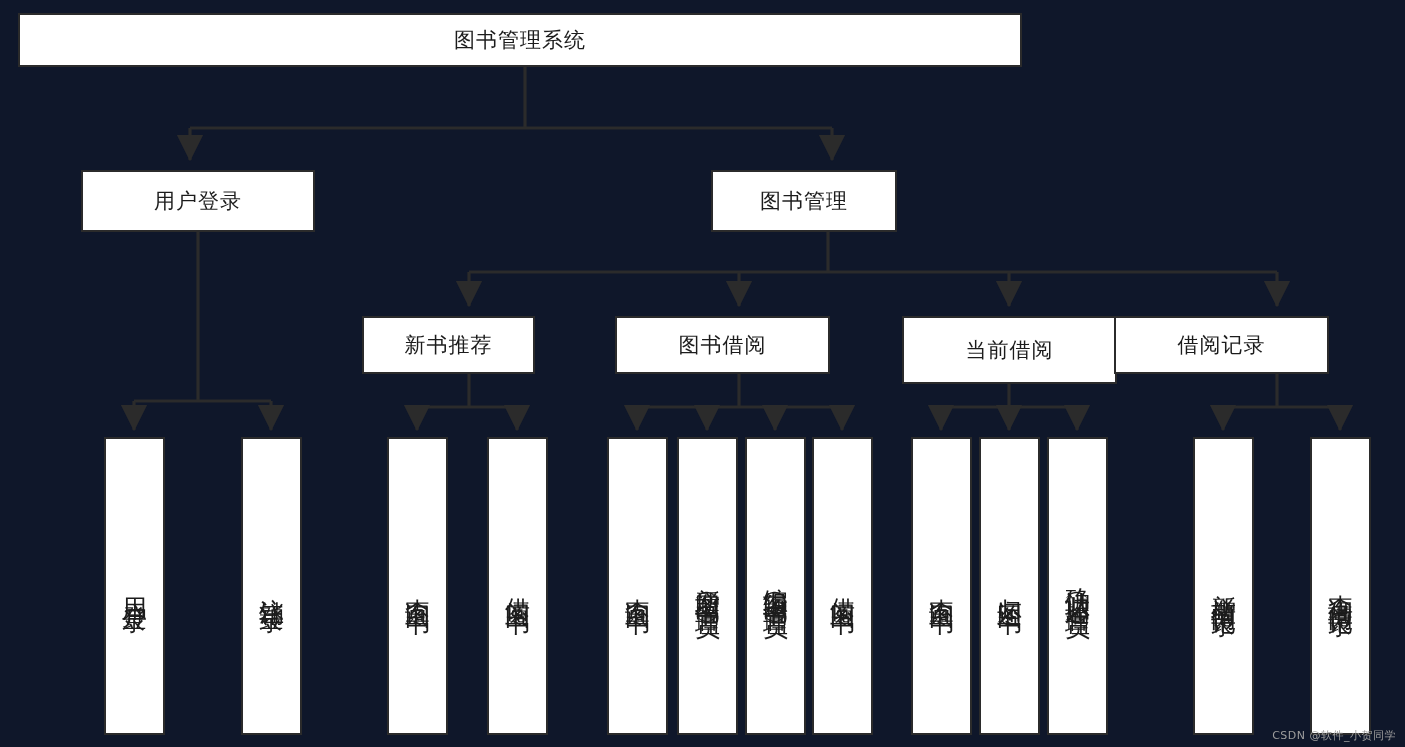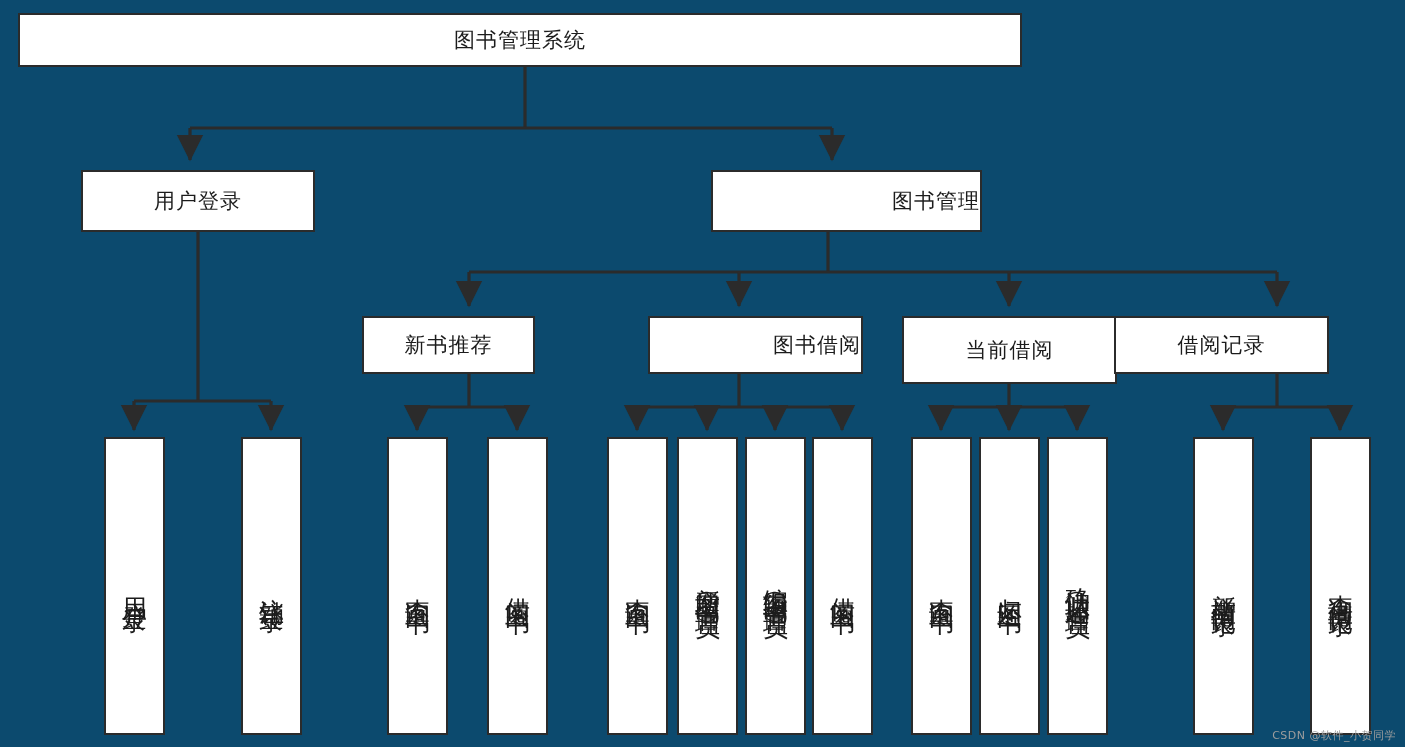--- a/index.html
+++ b/index.html
@@ -1,21 +1,21 @@
 <!DOCTYPE html>
 <html><head>
 <meta charset="utf-8">
 <style>
   html,body{margin:0;padding:0;background:#ffffff;}
   body{
     width:1405px;height:747px;
     font-family:"DejaVu Sans","Liberation Sans",sans-serif;
     overflow:hidden;
   }
-  #stage{position:relative;width:1405px;height:747px;background:#0c4a6e;}
+  #stage{position:relative;width:1405px;height:747px;background:#0f172a;}
   svg#wires{position:absolute;left:0;top:0;width:1405px;height:747px;}
   .node{
     position:absolute;
     box-sizing:border-box;
     background:#ffffff;
     border:2px solid #2b2b2b;
     display:flex;
     align-items:center;
     justify-content:center;
     color:#1c1c1c;
@@ -108,28 +108,28 @@
     </g>
   </svg>
 
   <div class="node h root" style="left:18px;top:13px;width:1004px;height:54px;">
     <span class="lbl">图书管理系统</span>
   </div>
 
   <div class="node h" style="left:81px;top:170px;width:234px;height:62px;">
     <span class="lbl">用户登录</span>
   </div>
-  <div class="node h" style="left:711px;top:170px;width:271px;height:62px;justify-content:flex-end;">
+  <div class="node h" style="left:711px;top:170px;width:186px;height:62px;">
     <span class="lbl">图书管理</span>
   </div>
 
   <div class="node h" style="left:362px;top:316px;width:173px;height:58px;">
     <span class="lbl">新书推荐</span>
   </div>
-  <div class="node h" style="left:648px;top:316px;width:215px;height:58px;justify-content:flex-end;">
+  <div class="node h" style="left:615px;top:316px;width:215px;height:58px;">
     <span class="lbl">图书借阅</span>
   </div>
   <div class="node h" style="left:902px;top:316px;width:215px;height:68px;">
     <span class="lbl">当前借阅</span>
   </div>
   <div class="node h" style="left:1114px;top:316px;width:215px;height:58px;">
     <span class="lbl">借阅记录</span>
   </div>
 
   <div class="node v" style="left:104px;top:437px;width:61px;height:298px;">

